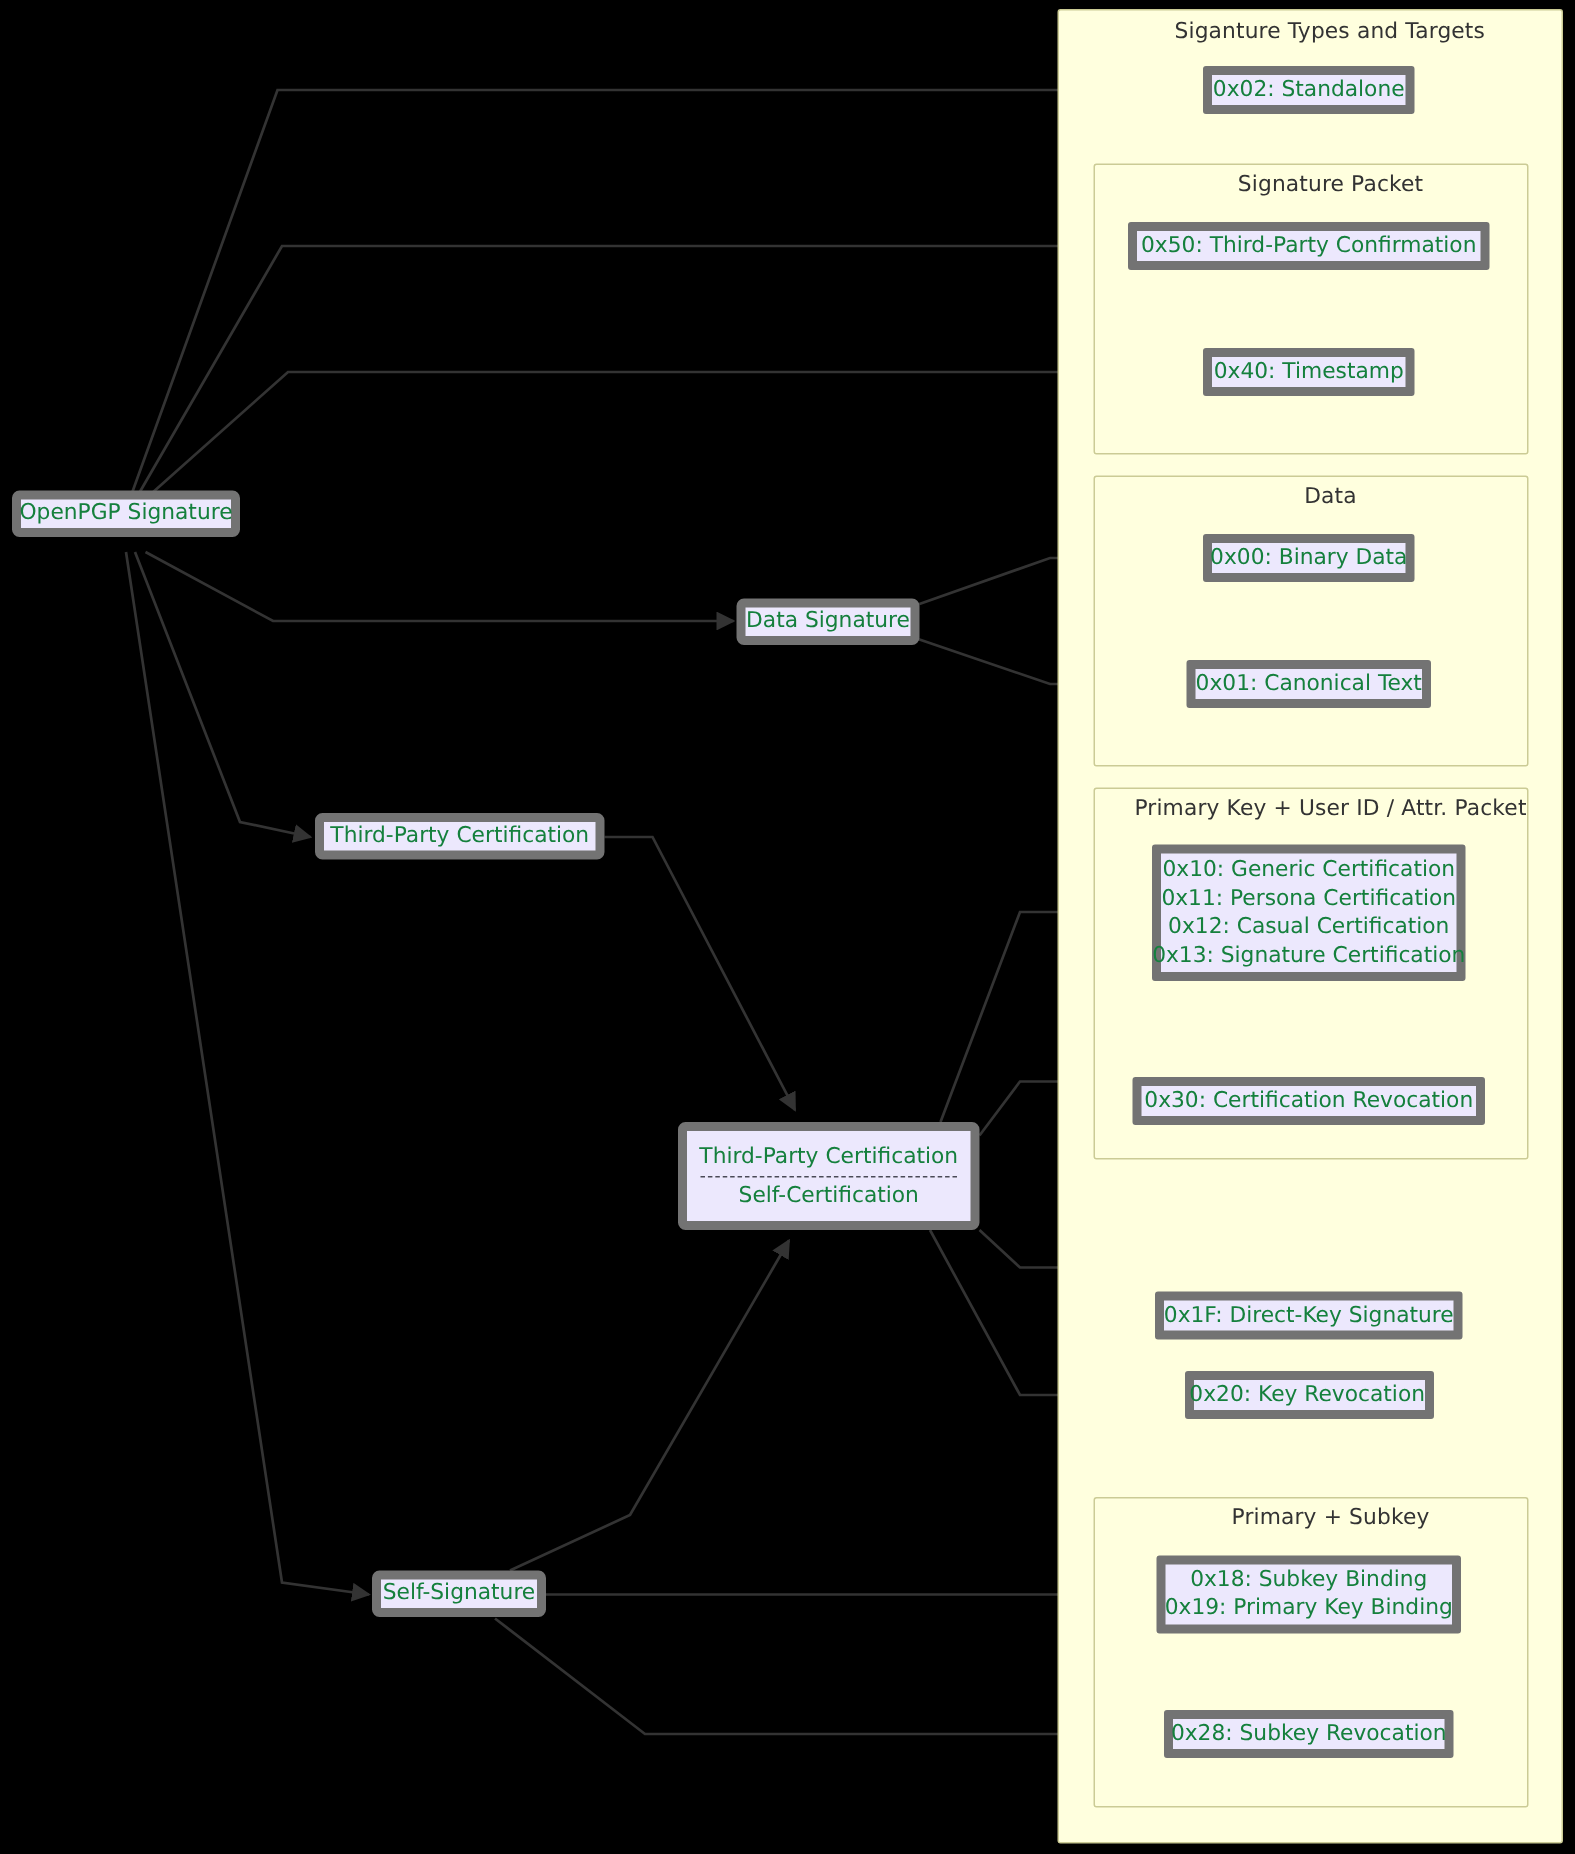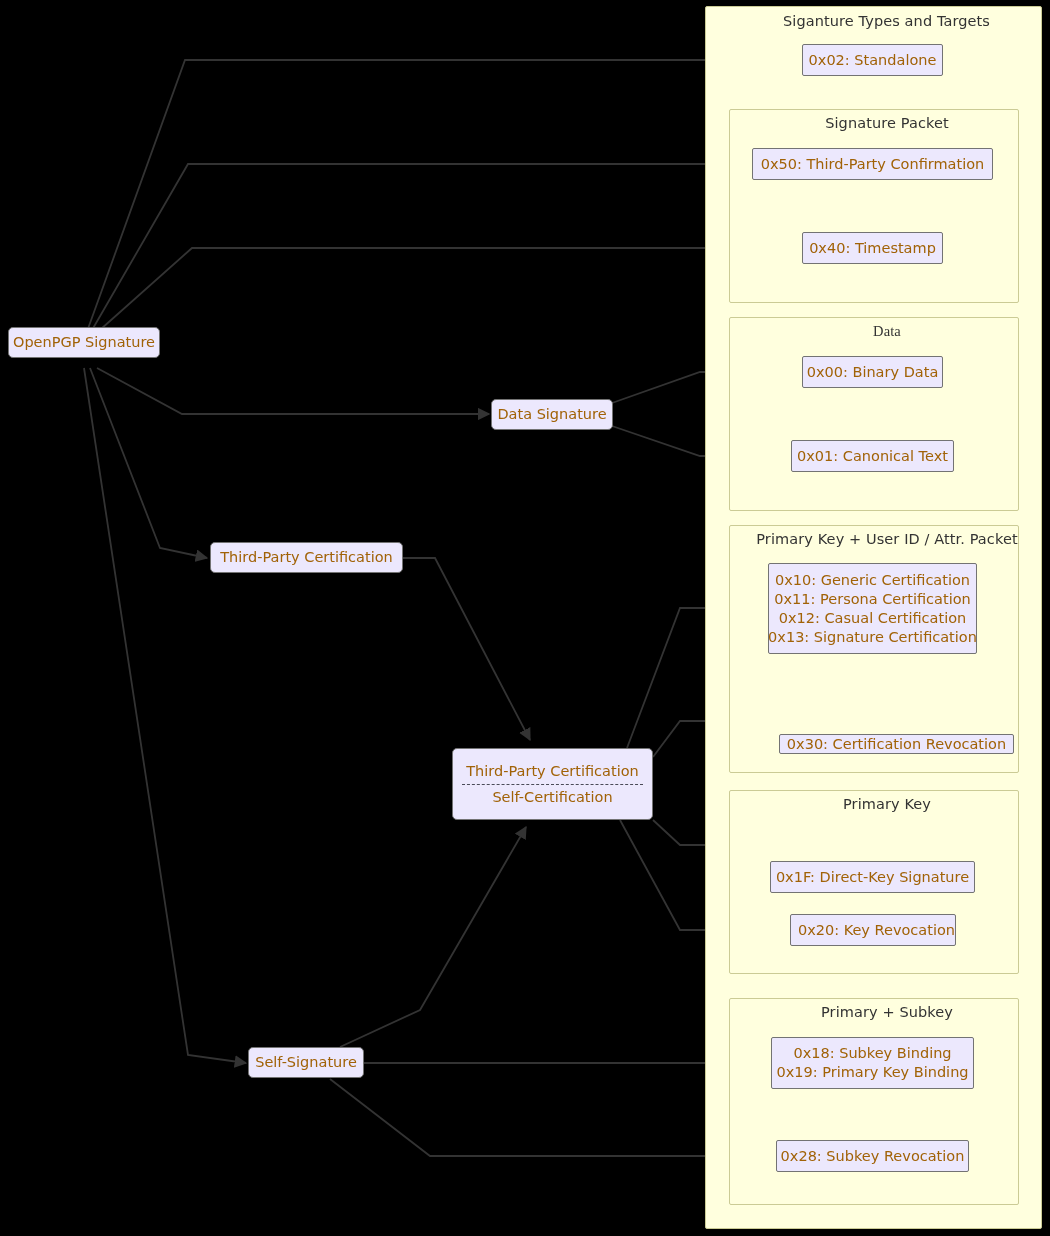--- a/index.html
+++ b/index.html
@@ -7,22 +7,22 @@
          font-family:"DejaVu Sans","Liberation Sans",sans-serif;overflow:hidden;}
 
   #edges{position:absolute;left:0;top:0;width:1050px;height:1236px;}
 
   
   .cluster{position:absolute;background:#FFFFDE;border:1px solid #CBCB95;border-radius:2px;}
   .cluster-title{position:absolute;left:0;right:0;text-align:center;
                  color:#333;font-size:14.5px;letter-spacing:.1px;padding-left:26px;}
 
   
-  .node{position:absolute;background:#ECE8FD;border:1px solid #737373;border-radius:5px;
-        color:#a16207;font-size:14.5px;line-height:19px;text-align:center;
+  .node{position:absolute;background:#ECE8FD;border:6px solid #737373;border-radius:5px;
+        color:#15803d;font-size:14.5px;line-height:19px;text-align:center;
         display:flex;flex-direction:column;align-items:center;justify-content:center;
         box-sizing:border-box;white-space:pre;}
   .node.sharp{border-radius:2px;}
   .node .ln{display:block;}
   .divider{width:calc(100% - 18px);height:0;border-top:1.4px dashed #4a4a57;margin:3px 0;}
 </style>
 </head>
 <body>
 
 <div id="stage">
@@ -71,30 +71,27 @@
 
   <div class="cluster" style="left:705px;top:6px;width:335px;height:1221px;">
     <div class="cluster-title" style="top:6px;">Siganture Types and Targets</div>
   </div>
 
   <div class="cluster" style="left:729px;top:109px;width:288px;height:192px;">
     <div class="cluster-title" style="top:5px;">Signature Packet</div>
   </div>
 
   <div class="cluster" style="left:729px;top:317px;width:288px;height:192px;">
-    <div class="cluster-title" style="top:5px;font-family:Liberation Serif, serif;">Data</div>
+    <div class="cluster-title" style="top:5px;">Data</div>
   </div>
 
   <div class="cluster" style="left:729px;top:525px;width:288px;height:246px;">
     <div class="cluster-title" style="top:5px;">Primary Key + User ID / Attr. Packet</div>
   </div>
 
-  <div class="cluster" style="left:729px;top:790px;width:288px;height:182px;">
-    <div class="cluster-title" style="top:5px;">Primary Key</div>
-  </div>
 
   <div class="cluster" style="left:729px;top:998px;width:288px;height:205px;">
     <div class="cluster-title" style="top:5px;">Primary + Subkey</div>
   </div>
 
   <div class="node" style="left:8px;top:327px;width:152px;height:31px;">
     <span class="ln">OpenPGP Signature</span>
   </div>
 
   <div class="node" style="left:491px;top:399px;width:122px;height:31px;">
@@ -135,21 +132,21 @@
     <span class="ln">0x01: Canonical Text</span>
   </div>
 
   <div class="node sharp" style="left:768px;top:563px;width:209px;height:91px;">
     <span class="ln">0x10: Generic Certification</span>
     <span class="ln">0x11: Persona Certification</span>
     <span class="ln">0x12: Casual Certification</span>
     <span class="ln">0x13: Signature Certification</span>
   </div>
 
-  <div class="node sharp" style="left:755px;top:734px;width:235px;height:20px;margin-left:24px;">
+  <div class="node sharp" style="left:755px;top:718px;width:235px;height:32px;">
     <span class="ln">0x30: Certification Revocation</span>
   </div>
 
   <div class="node sharp" style="left:770px;top:829px;width:205px;height:32px;margin-top:32px;">
     <span class="ln">0x1F: Direct-Key Signature</span>
   </div>
 
   <div class="node sharp" style="left:790px;top:914px;width:166px;height:32px;align-items:flex-end;">
     <span class="ln">0x20: Key Revocation</span>
   </div>

